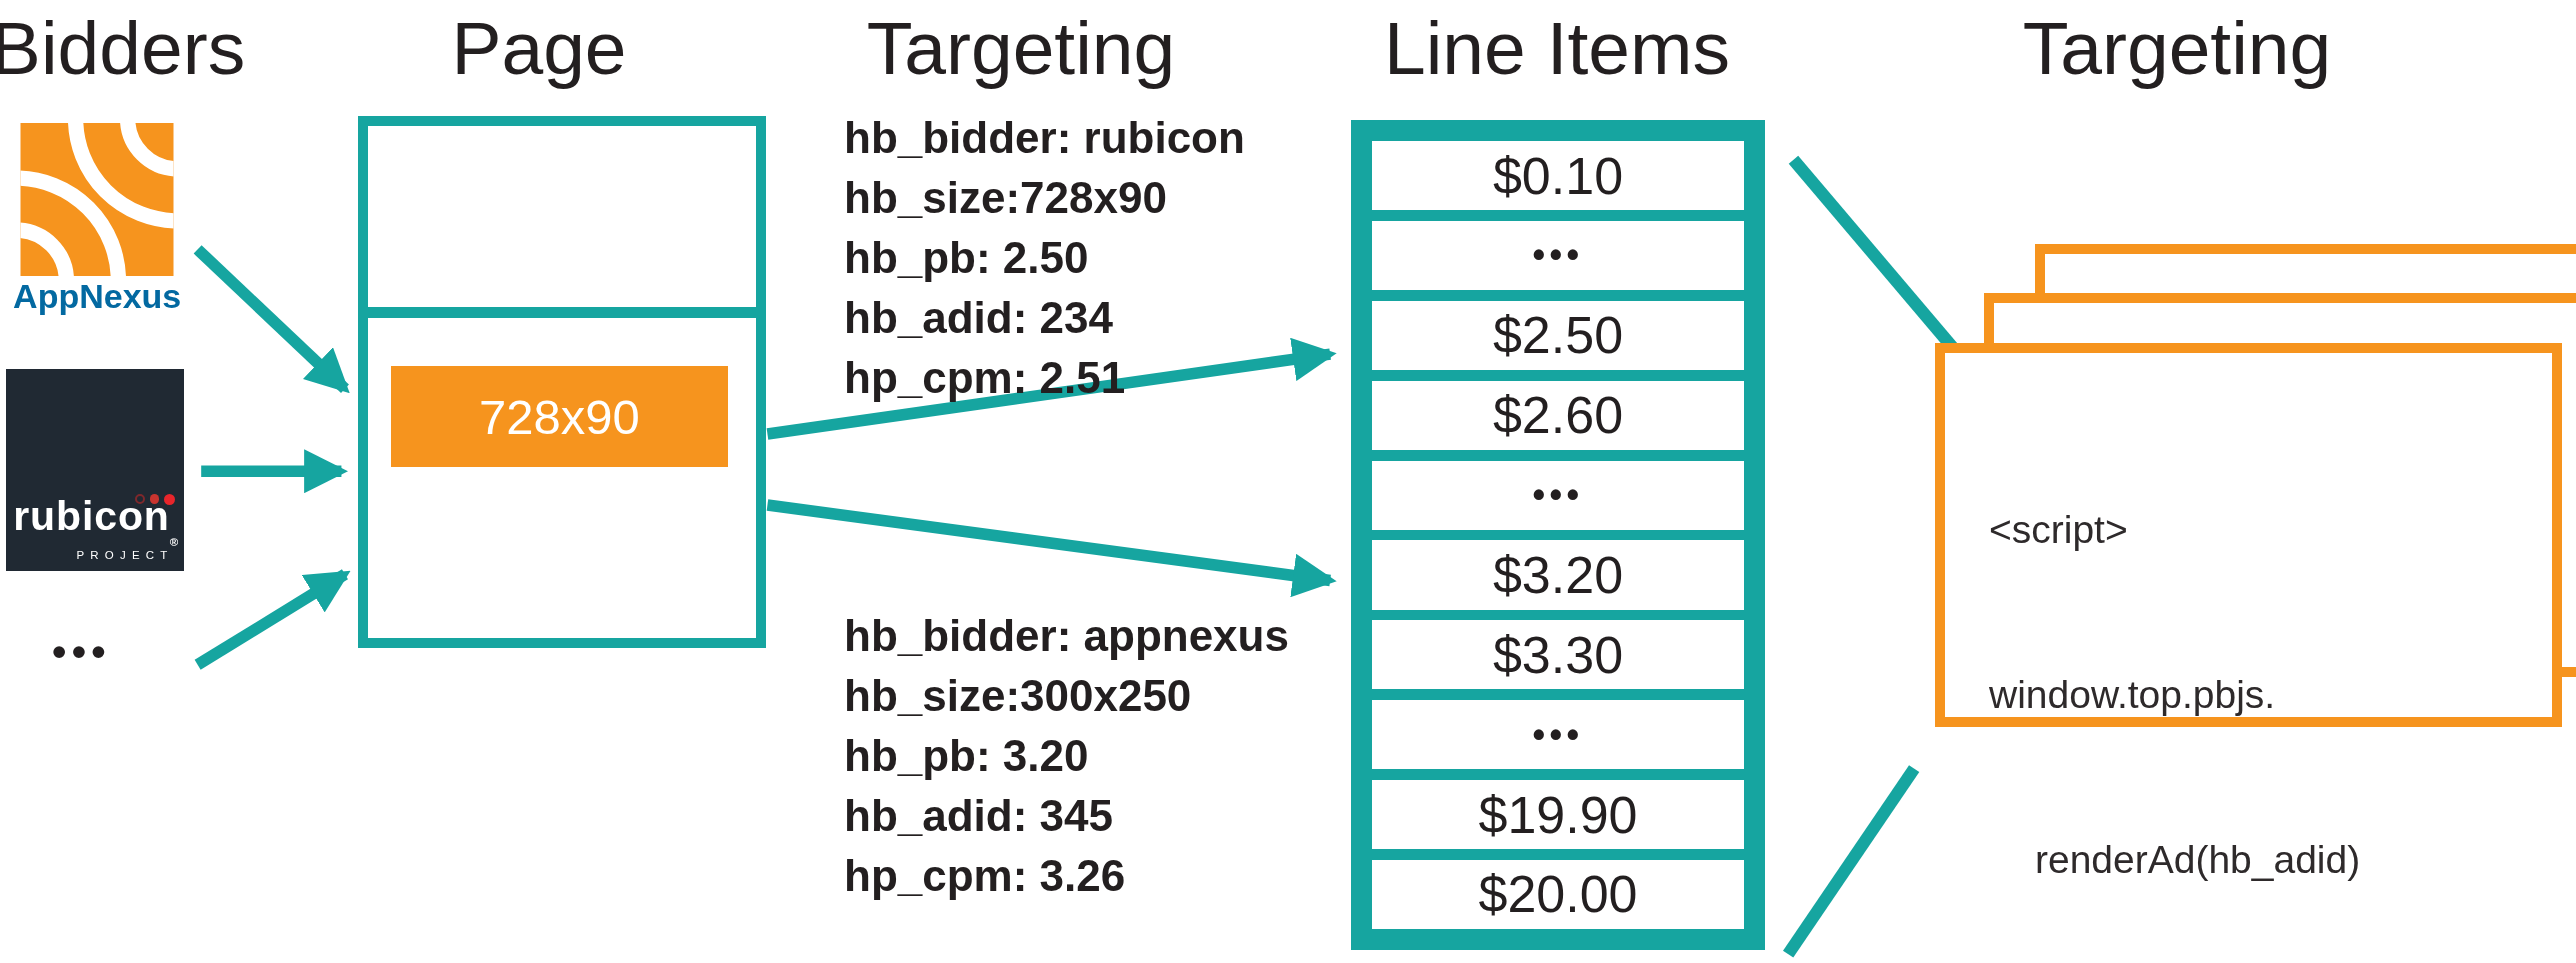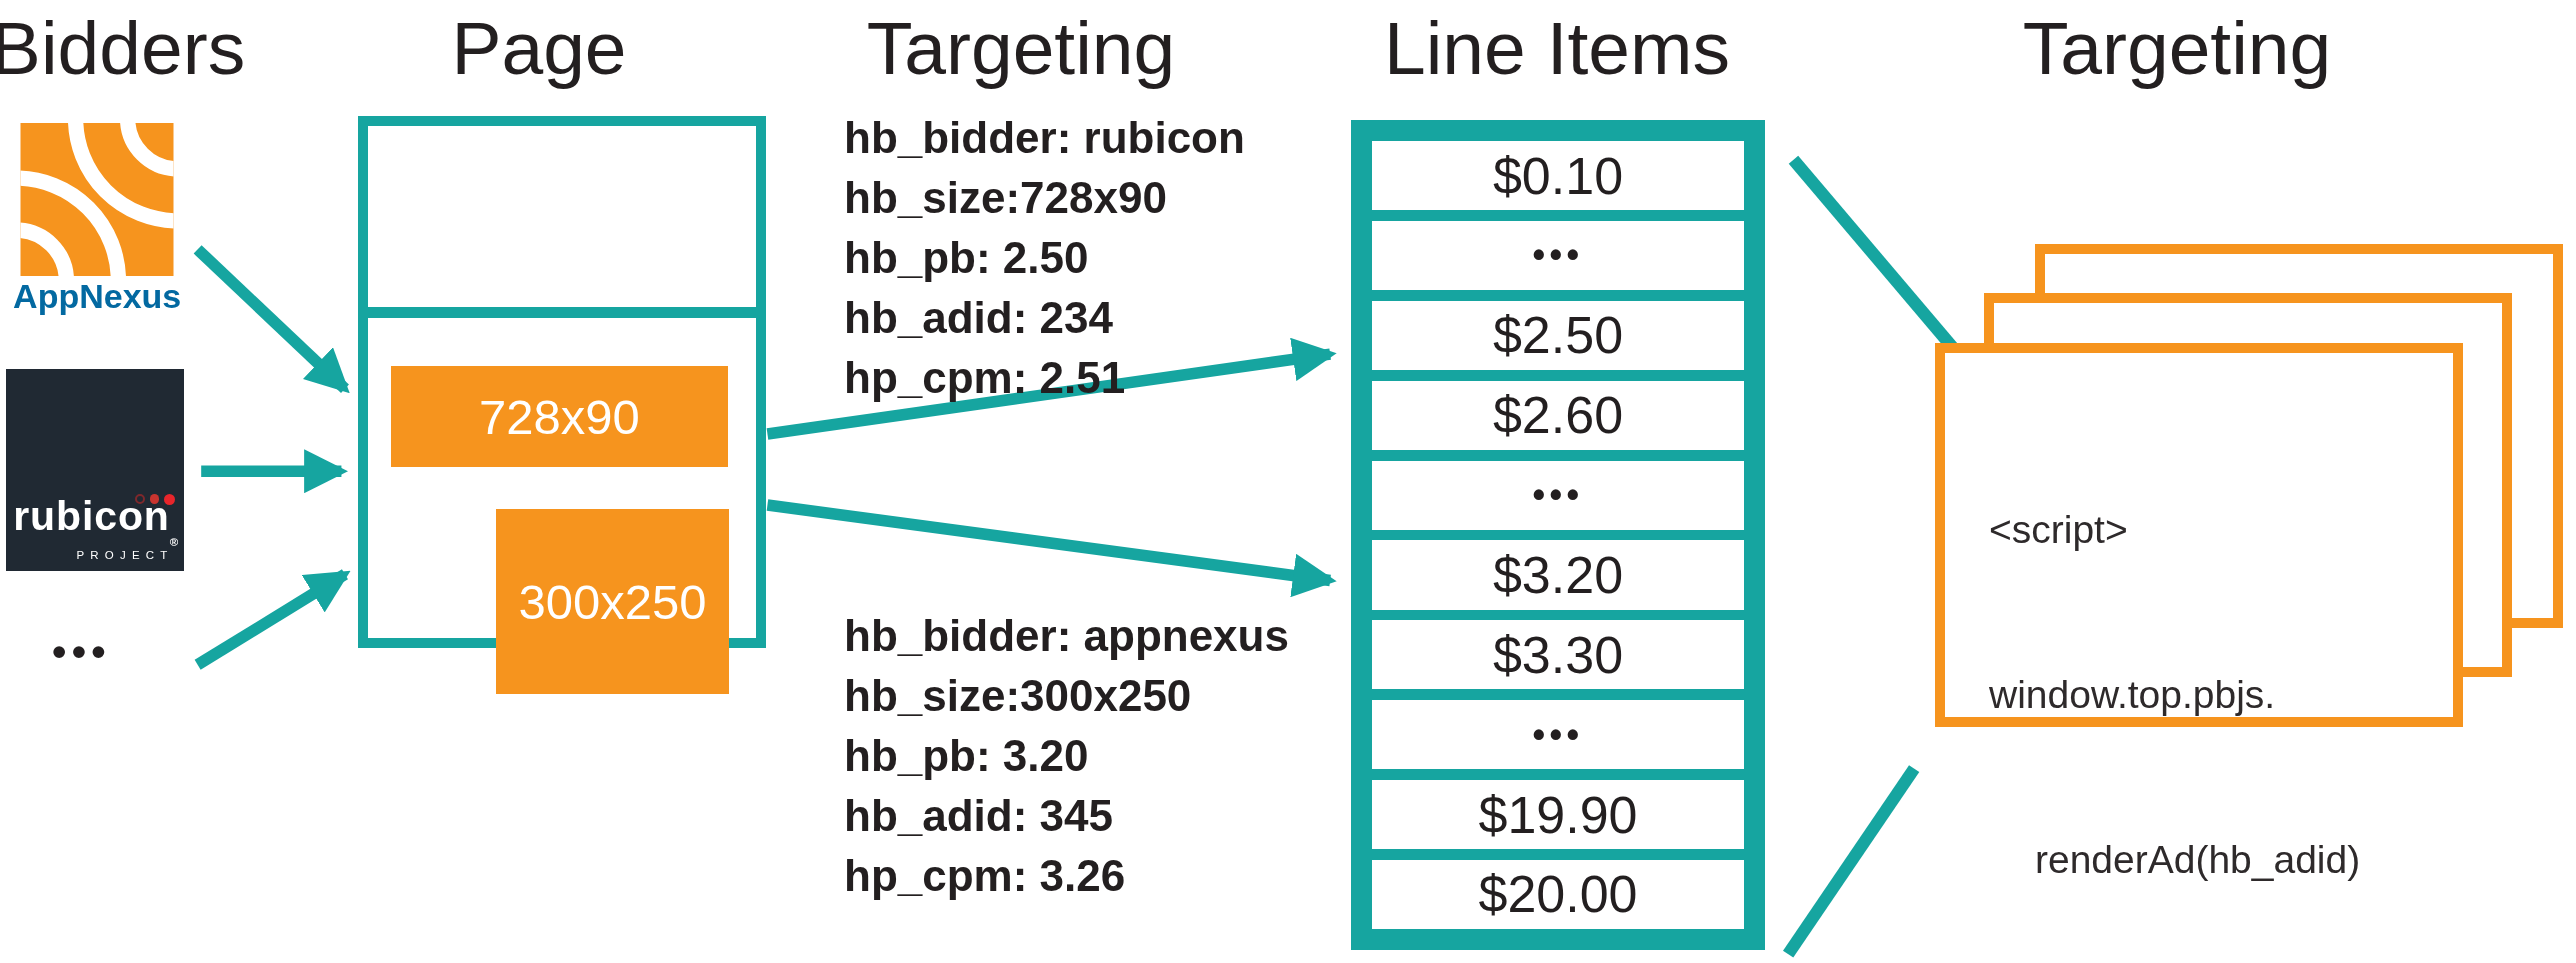--- a/index.html
+++ b/index.html
@@ -43,21 +43,21 @@
 
   
   .line-items{position:absolute;left:1351px;top:120px;width:414px;height:830px;
               background:#16A5A0;box-sizing:border-box;padding:21px;
               display:flex;flex-direction:column;gap:10.7px;}
   .li-row{flex:1;background:#fff;display:flex;align-items:center;justify-content:center;
           font-size:52px;font-weight:400;color:#231F20;}
   .li-row.dots{font-size:36px;font-weight:700;letter-spacing:4.4px;}
 
   
-  .card{position:absolute;width:528px;height:384px;border:10.7px solid #F6941E;
+  .card{position:absolute;width:627px;height:384px;border:10.7px solid #F6941E;
         box-sizing:border-box;background:#fff;}
   .card.back{left:2035px;top:244px;}
   .card.mid{left:1984px;top:293px;}
   .card.front{left:1935px;top:343px;}
   .code{position:absolute;left:44px;top:39px;font-size:39px;line-height:55px;
         color:#2E2A2B;white-space:pre;}
   .code .indent{padding-left:46px;}
 </style>
 </head>
 <body>
@@ -109,21 +109,20 @@
     </div>
     <div class="rp-word"><span>rubicon</span><sup class="rp-reg">®</sup></div>
     <div class="rp-sub">PROJECT</div>
   </div>
 
   <div class="more-dots">•••</div>
 
   <div class="page-box">
     <div class="page-divider"></div>
     <div class="ad-slot slot-728">728x90</div>
-    <div class="ad-slot slot-300">300x250</div>
   </div>
 
   <div class="targeting-block tb1">
     <div>hb_bidder: rubicon</div>
     <div>hb_size:728x90</div>
     <div>hb_pb: 2.50</div>
     <div>hb_adid: 234</div>
     <div>hp_cpm: 2.51</div>
   </div>
   <div class="targeting-block tb2">

